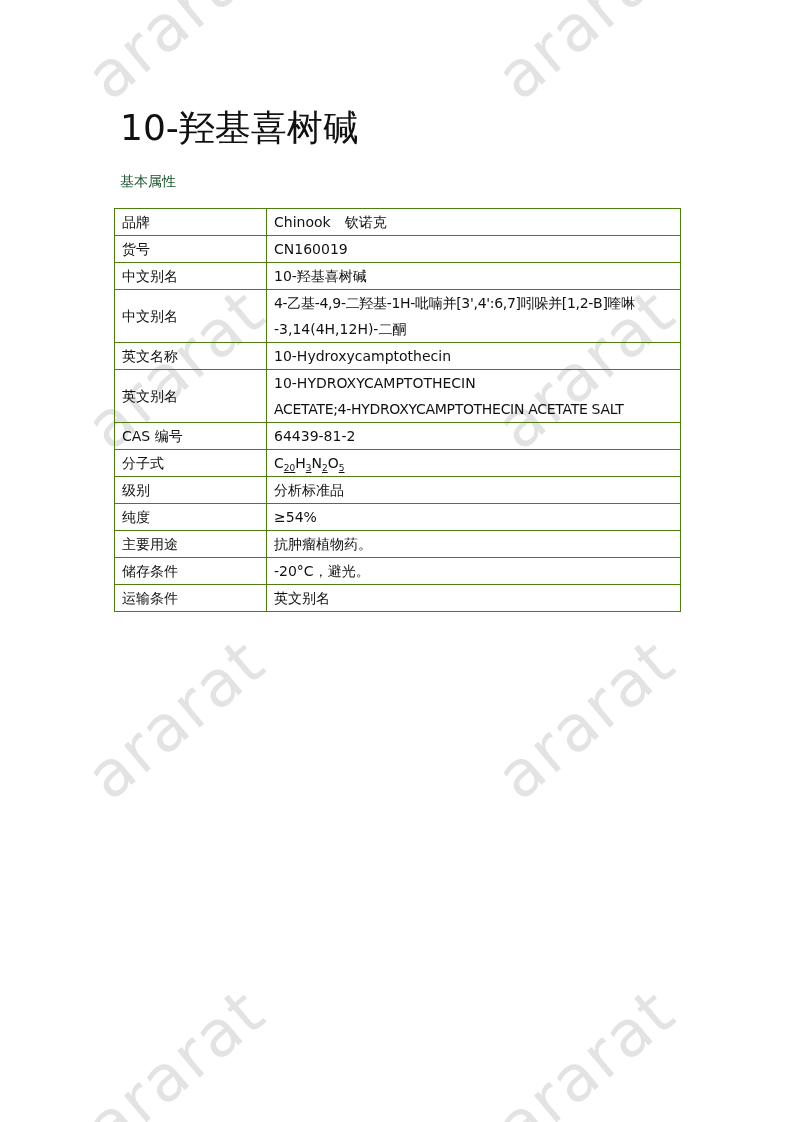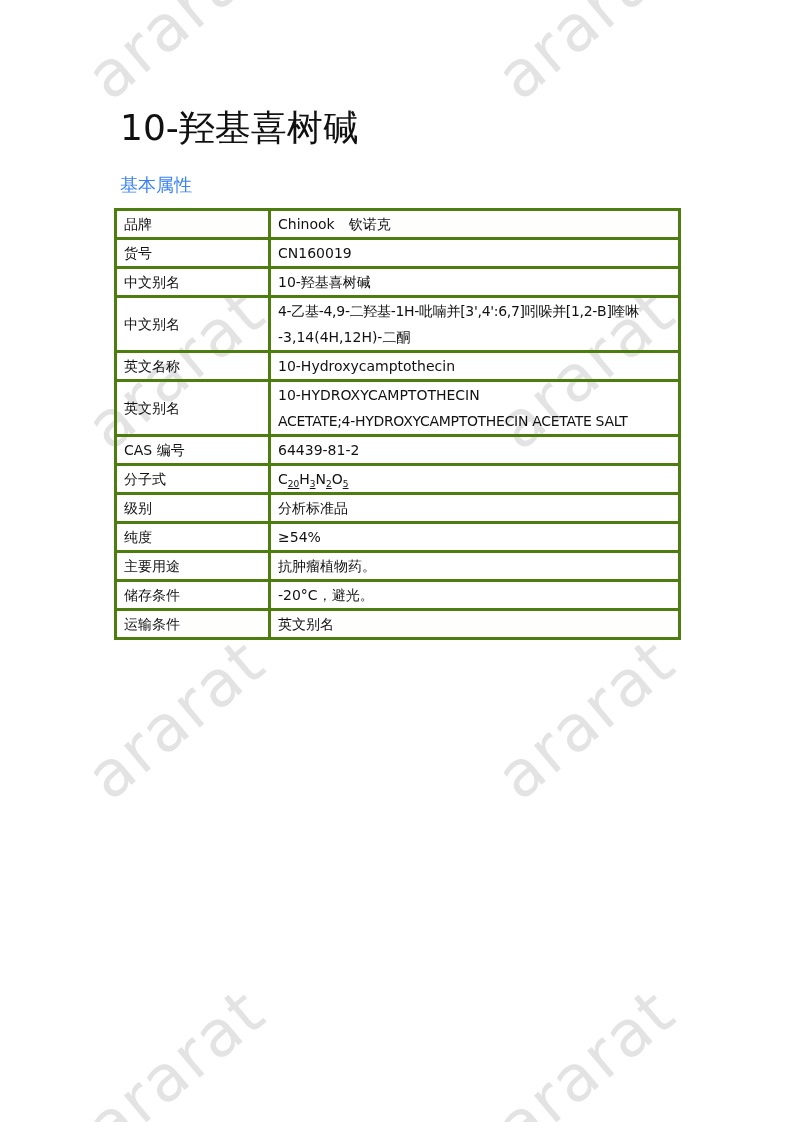--- a/index.html
+++ b/index.html
@@ -10,28 +10,28 @@
   .wm {
     position:absolute; font-family:"DejaVu Sans", sans-serif; font-size:64px;
     color:#e3e3e3; transform:rotate(-40deg); transform-origin:left bottom;
     letter-spacing:2px; white-space:nowrap; z-index:0; pointer-events:none;
   }
   .title {
     position:absolute; left:120px; top:104px; margin:0;
     font-size:36px; font-weight:normal; color:#111; z-index:2;
   }
   .subtitle {
-    position:absolute; left:120px; top:173px; font-size:18px; color:#3b82f6; z-index:2;
+    position:absolute; left:120px; top:173px; font-size:14px; color:#14532d; z-index:2;
   }
   table.props {
     position:absolute; left:114px; top:208px; width:567px;
     border-collapse:collapse; font-size:14px; z-index:2; background:transparent;
   }
   table.props td {
-    border:3px solid #4d7c0f; padding:0 7px; vertical-align:middle; line-height:26px;
+    border:1px solid #4d7c0f; padding:0 7px; vertical-align:middle; line-height:26px;
   }
   table.props td.k { width:137px; }
   sub { font-size:9px; vertical-align:-3px; line-height:0;text-decoration:underline; }
 </style>
 </head>
 <body>
 
 <div class="wm" style="left:120px;top:40px;">ararat</div>
 <div class="wm" style="left:530px;top:40px;">ararat</div>
 <div class="wm" style="left:120px;top:390px;">ararat</div>

